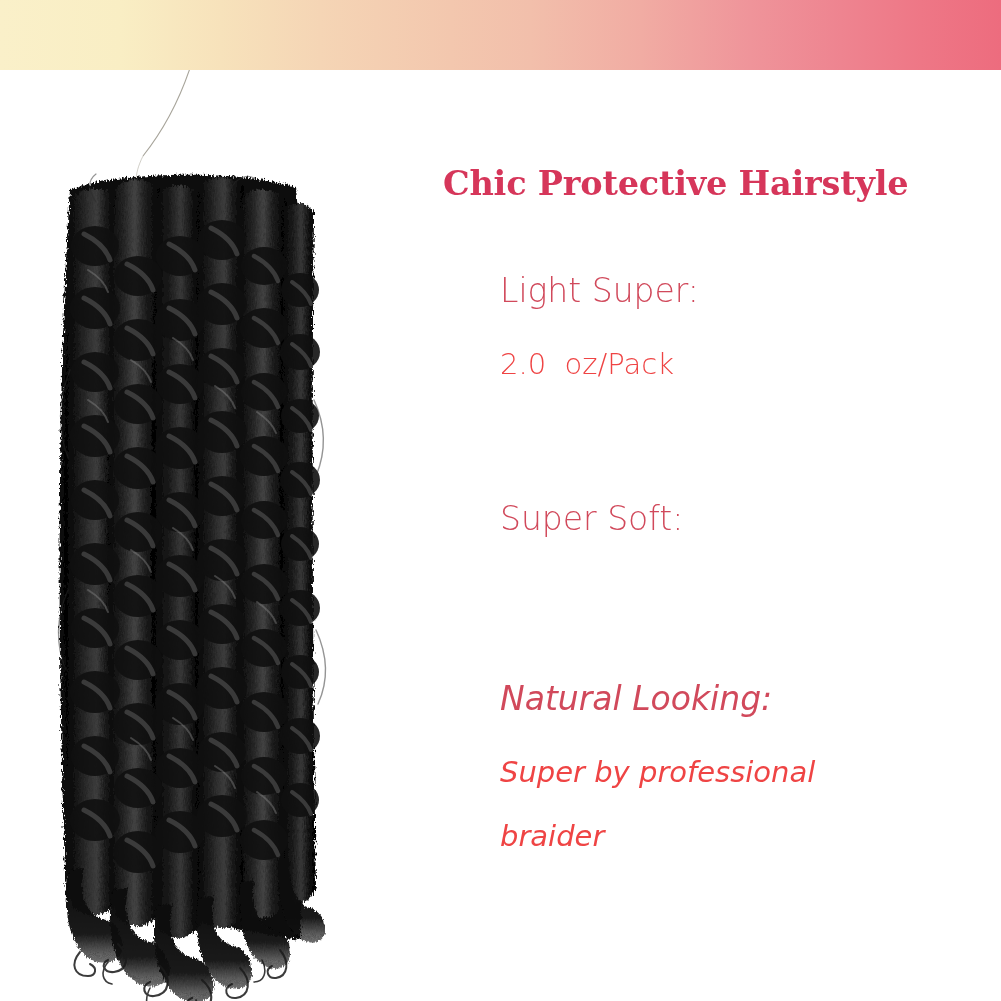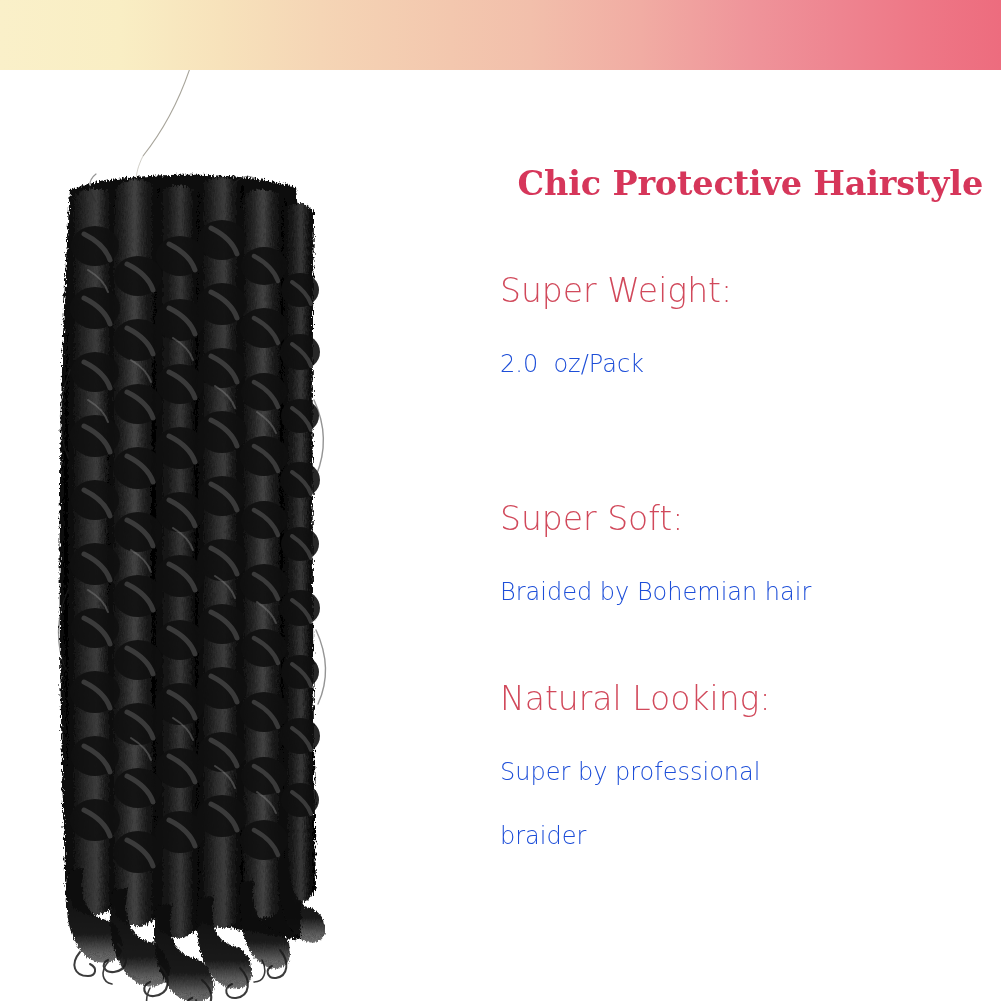--- a/index.html
+++ b/index.html
@@ -64,46 +64,45 @@
     position: absolute;
     left: 23px;
     top: 72px;
     width: 540px;
     font-family: "DejaVu Serif", serif;
     font-weight: 700;
     font-size: 33.5px;
     letter-spacing: -0.2px;
     color: #d6365a;
     white-space: nowrap;
-    text-align: right;
   }
 
   .feature-block {
     position: absolute;
     left: 80px;
     width: 480px;
   }
   #feature-0 { top: 200px; }
   #feature-1 { top: 428px; }
-  #feature-2 { top: 608px; }
+  #feature-2 { top: 608px; font-style: italic; }
 
   .feature-heading {
     font-family: "DejaVu Sans", sans-serif;
     font-weight: 300;
     font-size: 33px;
     line-height: 42px;
     color: #d1495b;
     white-space: nowrap;
   }
   .feature-body {
     font-family: "DejaVu Sans", sans-serif;
     font-weight: 300;
-    font-size: 24px;
+    font-size: 29px;
     line-height: 64px;
-    color: #1d4ed8;
+    color: #ef4444;
     margin-top: 20px;
     white-space: pre-wrap;
   }
 </style>
 </head>
 <body>
 
 <div id="top-banner"></div>
 
 <div id="product-photo">
@@ -371,27 +370,26 @@
       <path d="M 230 120 C 236 108, 246 104, 254 108" stroke-width="1.2"></path>
     </g>
   </svg>
 </div>
 
 <div id="info-panel">
 
   <h1 id="page-title">Chic Protective Hairstyle</h1>
 
   <div class="feature-block" id="feature-0">
-    <div class="feature-heading">Super Weight:</div>
+    <div class="feature-heading">Light Super:</div>
     <div class="feature-body">2.0  oz/Pack</div>
   </div>
 
   <div class="feature-block" id="feature-1">
     <div class="feature-heading">Super Soft:</div>
-    <div class="feature-body">Braided by Bohemian hair</div>
   </div>
 
   <div class="feature-block" id="feature-2">
     <div class="feature-heading">Natural Looking:</div>
     <div class="feature-body">Super by professional
 braider</div>
   </div>
 
 </div>
 

